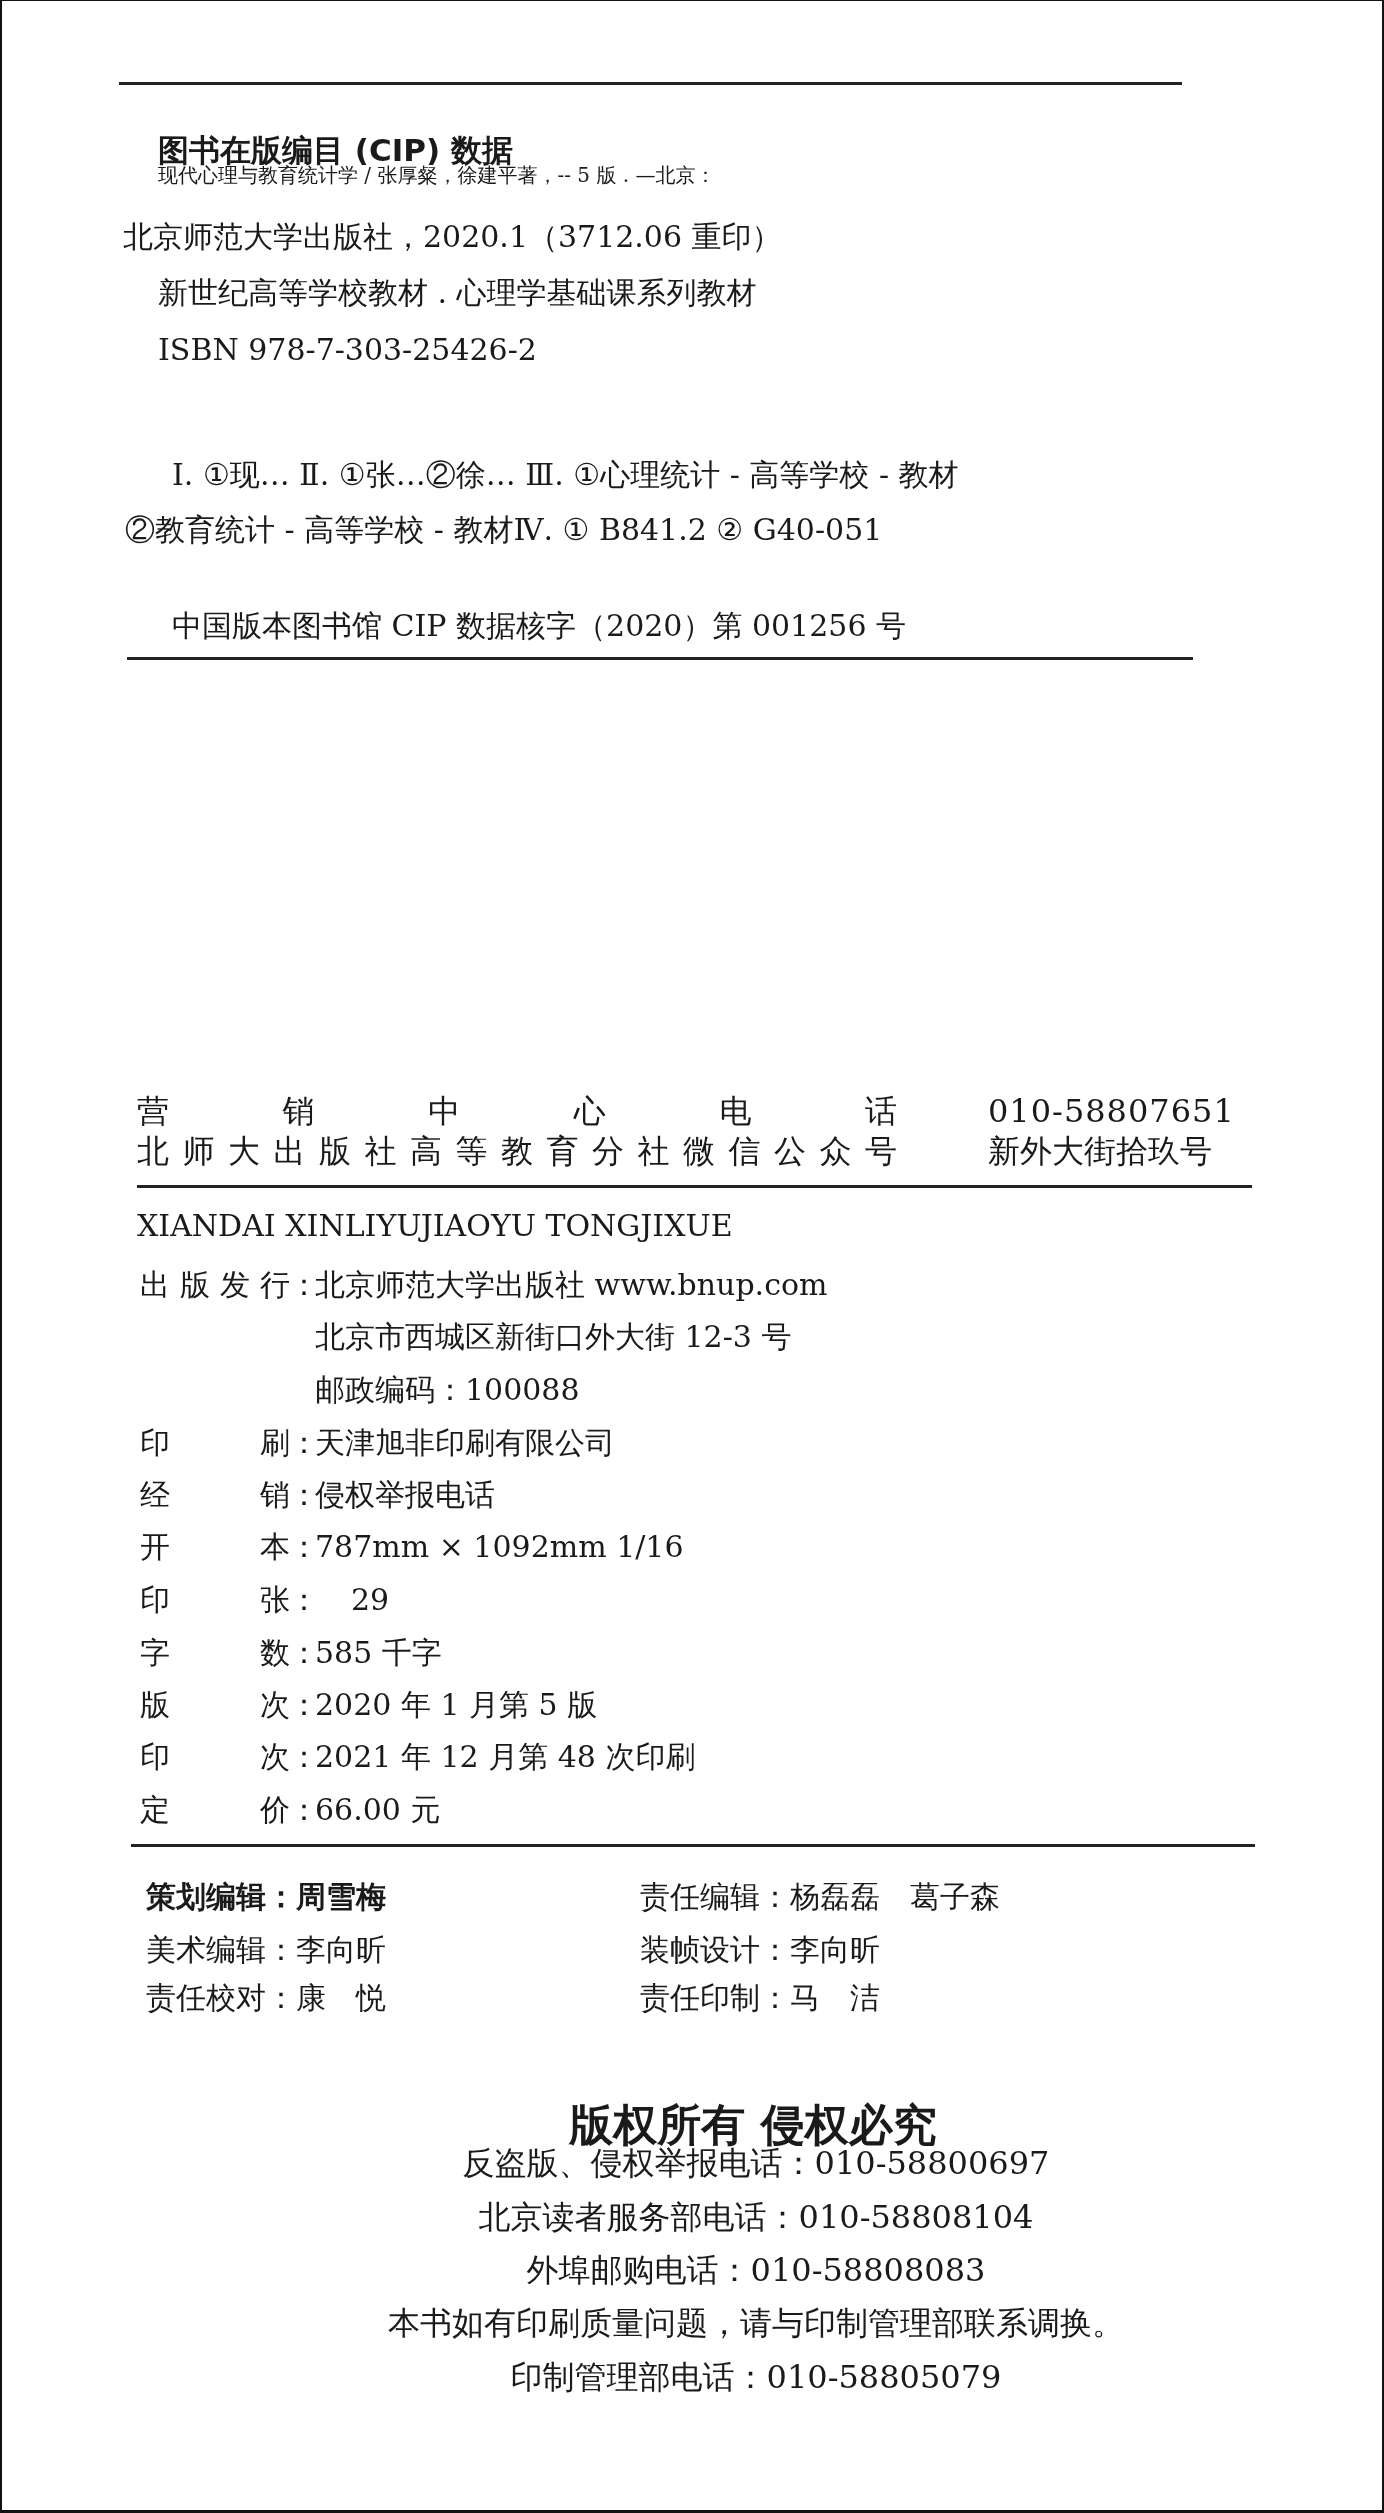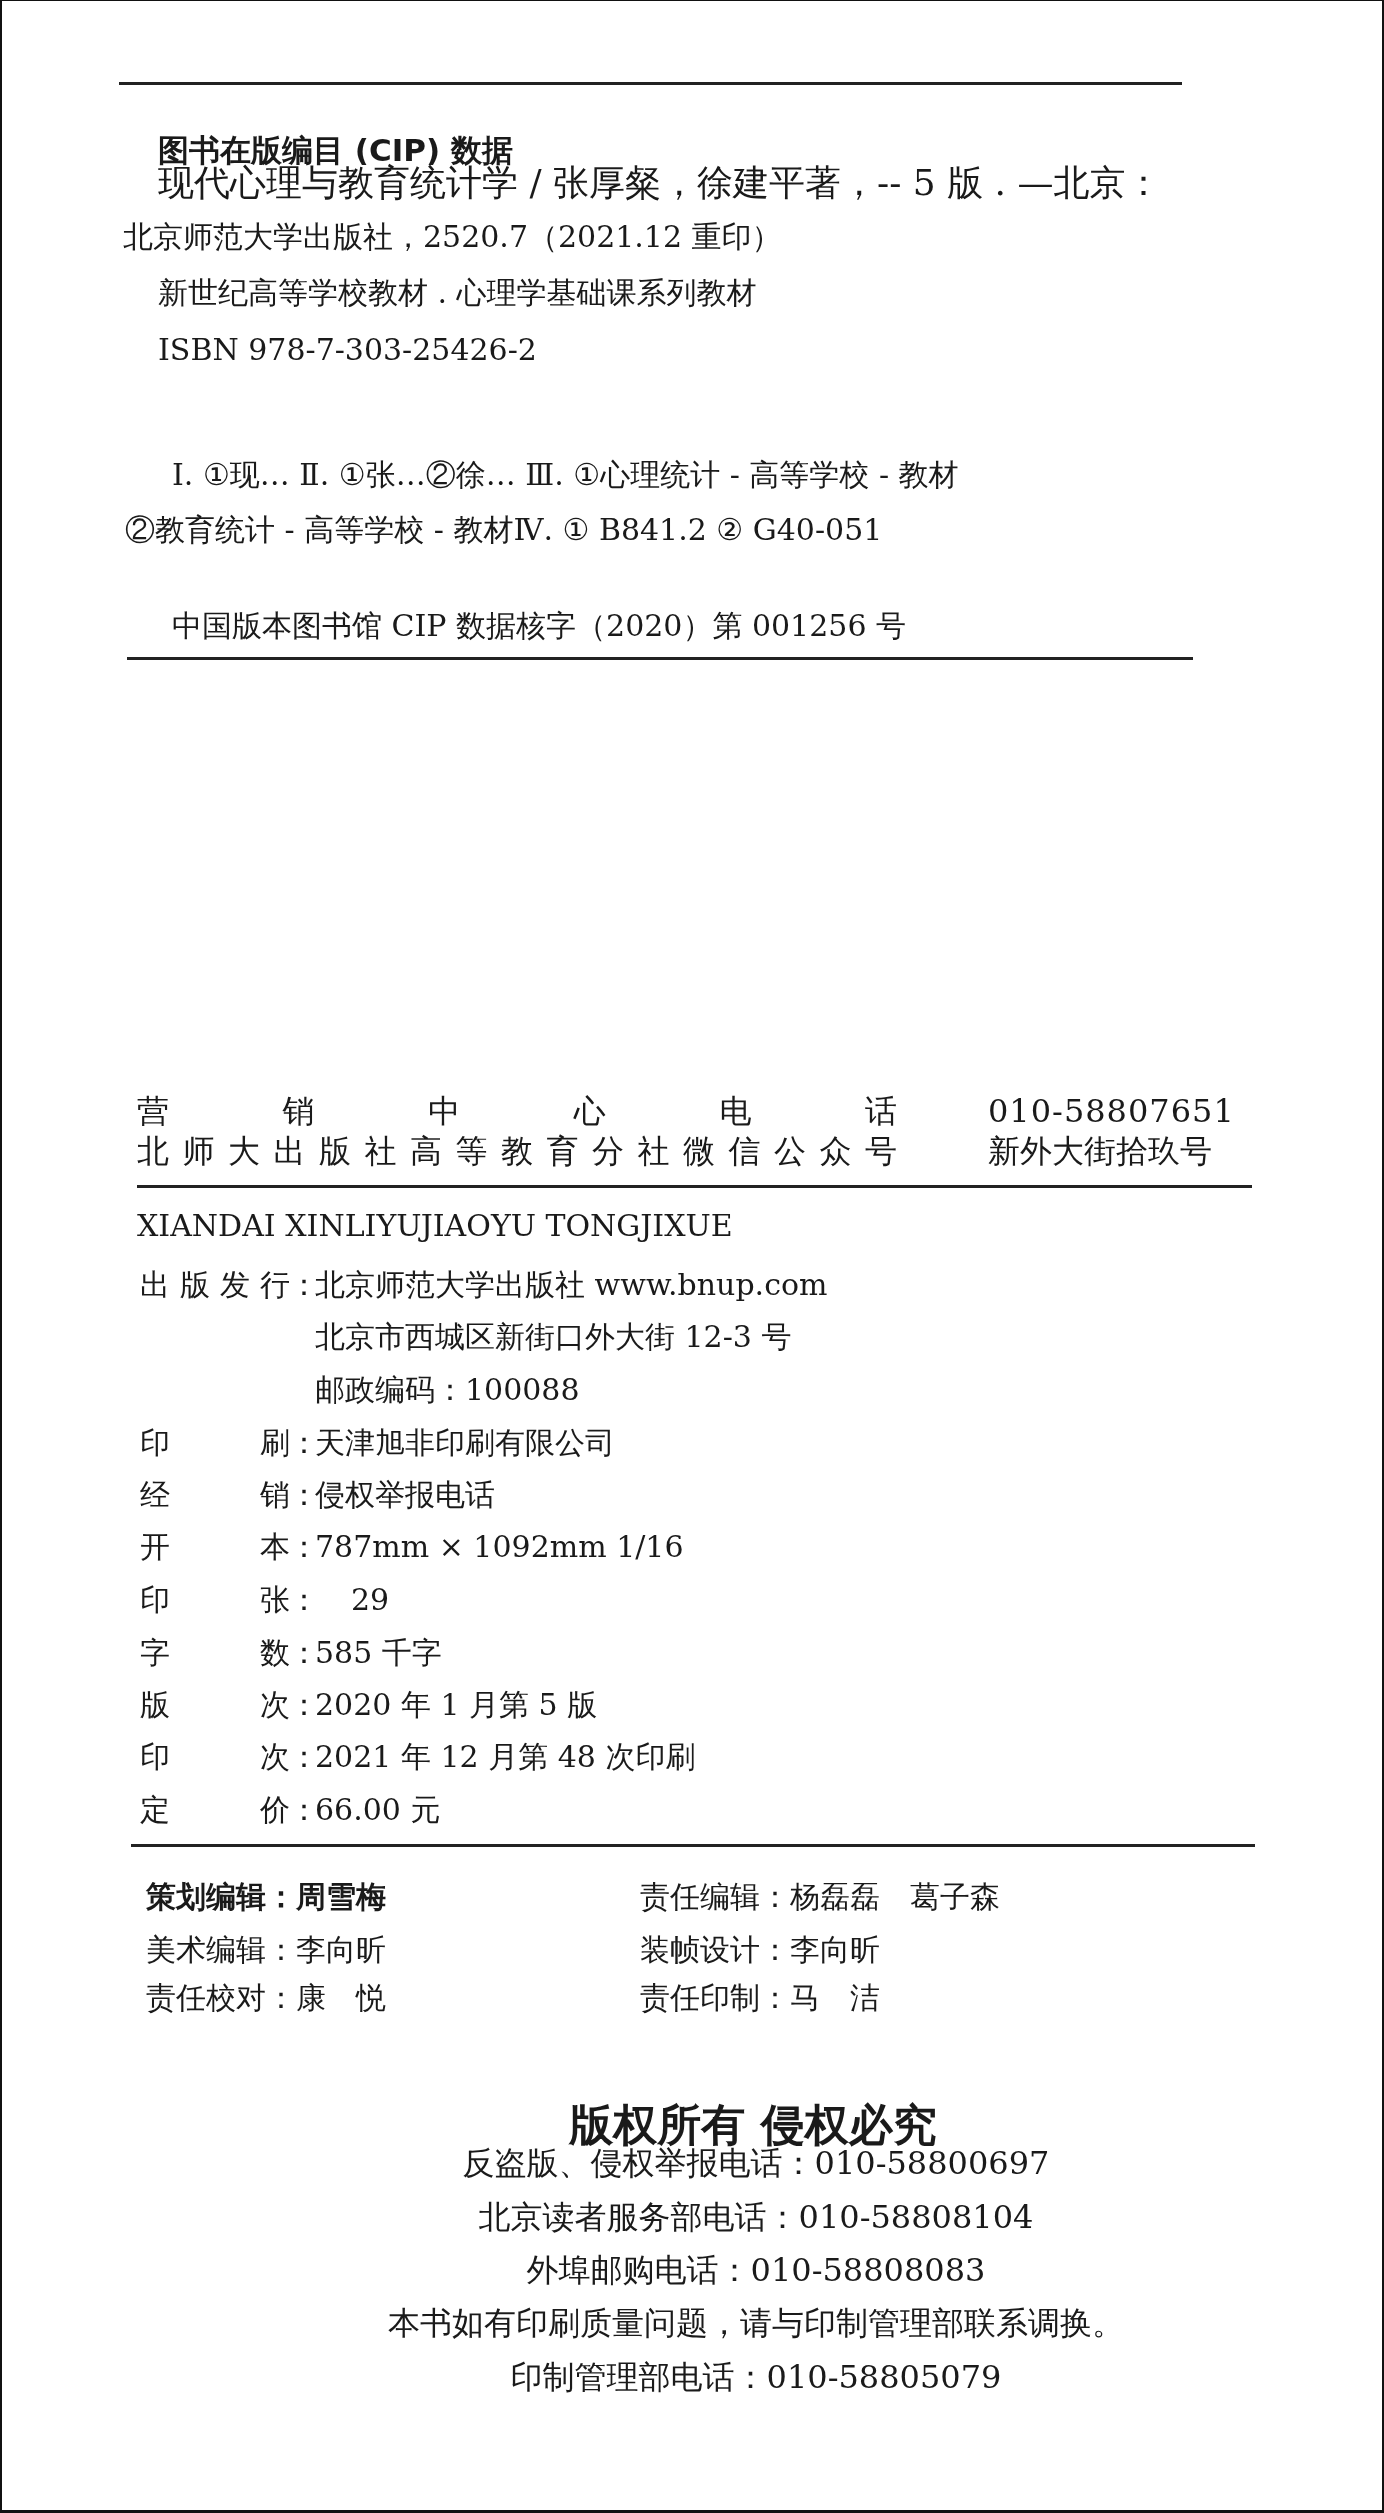--- a/index.html
+++ b/index.html
@@ -32,22 +32,22 @@
     .center-line { position: absolute; left: 0; width: 1500px; text-align: center; white-space: nowrap; line-height: 1; }
     .editor { position: absolute; white-space: nowrap; font-size: 30px; line-height: 1; }
   </style>
 </head>
 <body>
 
 <div class="page-frame"></div>
 
 <div class="rule" style="left:119px; top:82px; width:1063px;"></div>
 <div class="line sans cip-title" style="left:158px; top:107px;">图书在版编目 (CIP) 数据</div>
-<div class="line" style="left:158px; top:165px; font-size:36px;">现代心理与教育统计学 / 张厚粲，徐建平著，-- 5 版 . —北京：</div>
-<div class="line" style="left:123px; top:222px;">北京师范大学出版社，2520.7（2021.12 重印）</div>
+<div class="line" style="left:158px; top:165px; font-size:20px;">现代心理与教育统计学 / 张厚粲，徐建平著，-- 5 版 . —北京：</div>
+<div class="line" style="left:123px; top:222px;">北京师范大学出版社，2020.1（3712.06 重印）</div>
 <div class="line" style="left:158px; top:278px;">新世纪高等学校教材 . 心理学基础课系列教材</div>
 <div class="line" style="left:158px; top:335px;">ISBN  978-7-303-25426-2</div>
 <div class="line" style="left:172px; top:460px;">Ⅰ. ①现… Ⅱ. ①张…②徐… Ⅲ. ①心理统计 - 高等学校 - 教材</div>
 <div class="line" style="left:125px; top:515px;">②教育统计 - 高等学校 - 教材Ⅳ. ① B841.2 ② G40-051</div>
 <div class="line" style="left:172px; top:611px;">中国版本图书馆 CIP 数据核字（2020）第 001256 号</div>
 <div class="rule" style="left:127px; top:657px; width:1066px;"></div>
 
 <div class="marketing-row" style="top:1095px;">
   <div class="marketing-label">
     <span>营</span>

